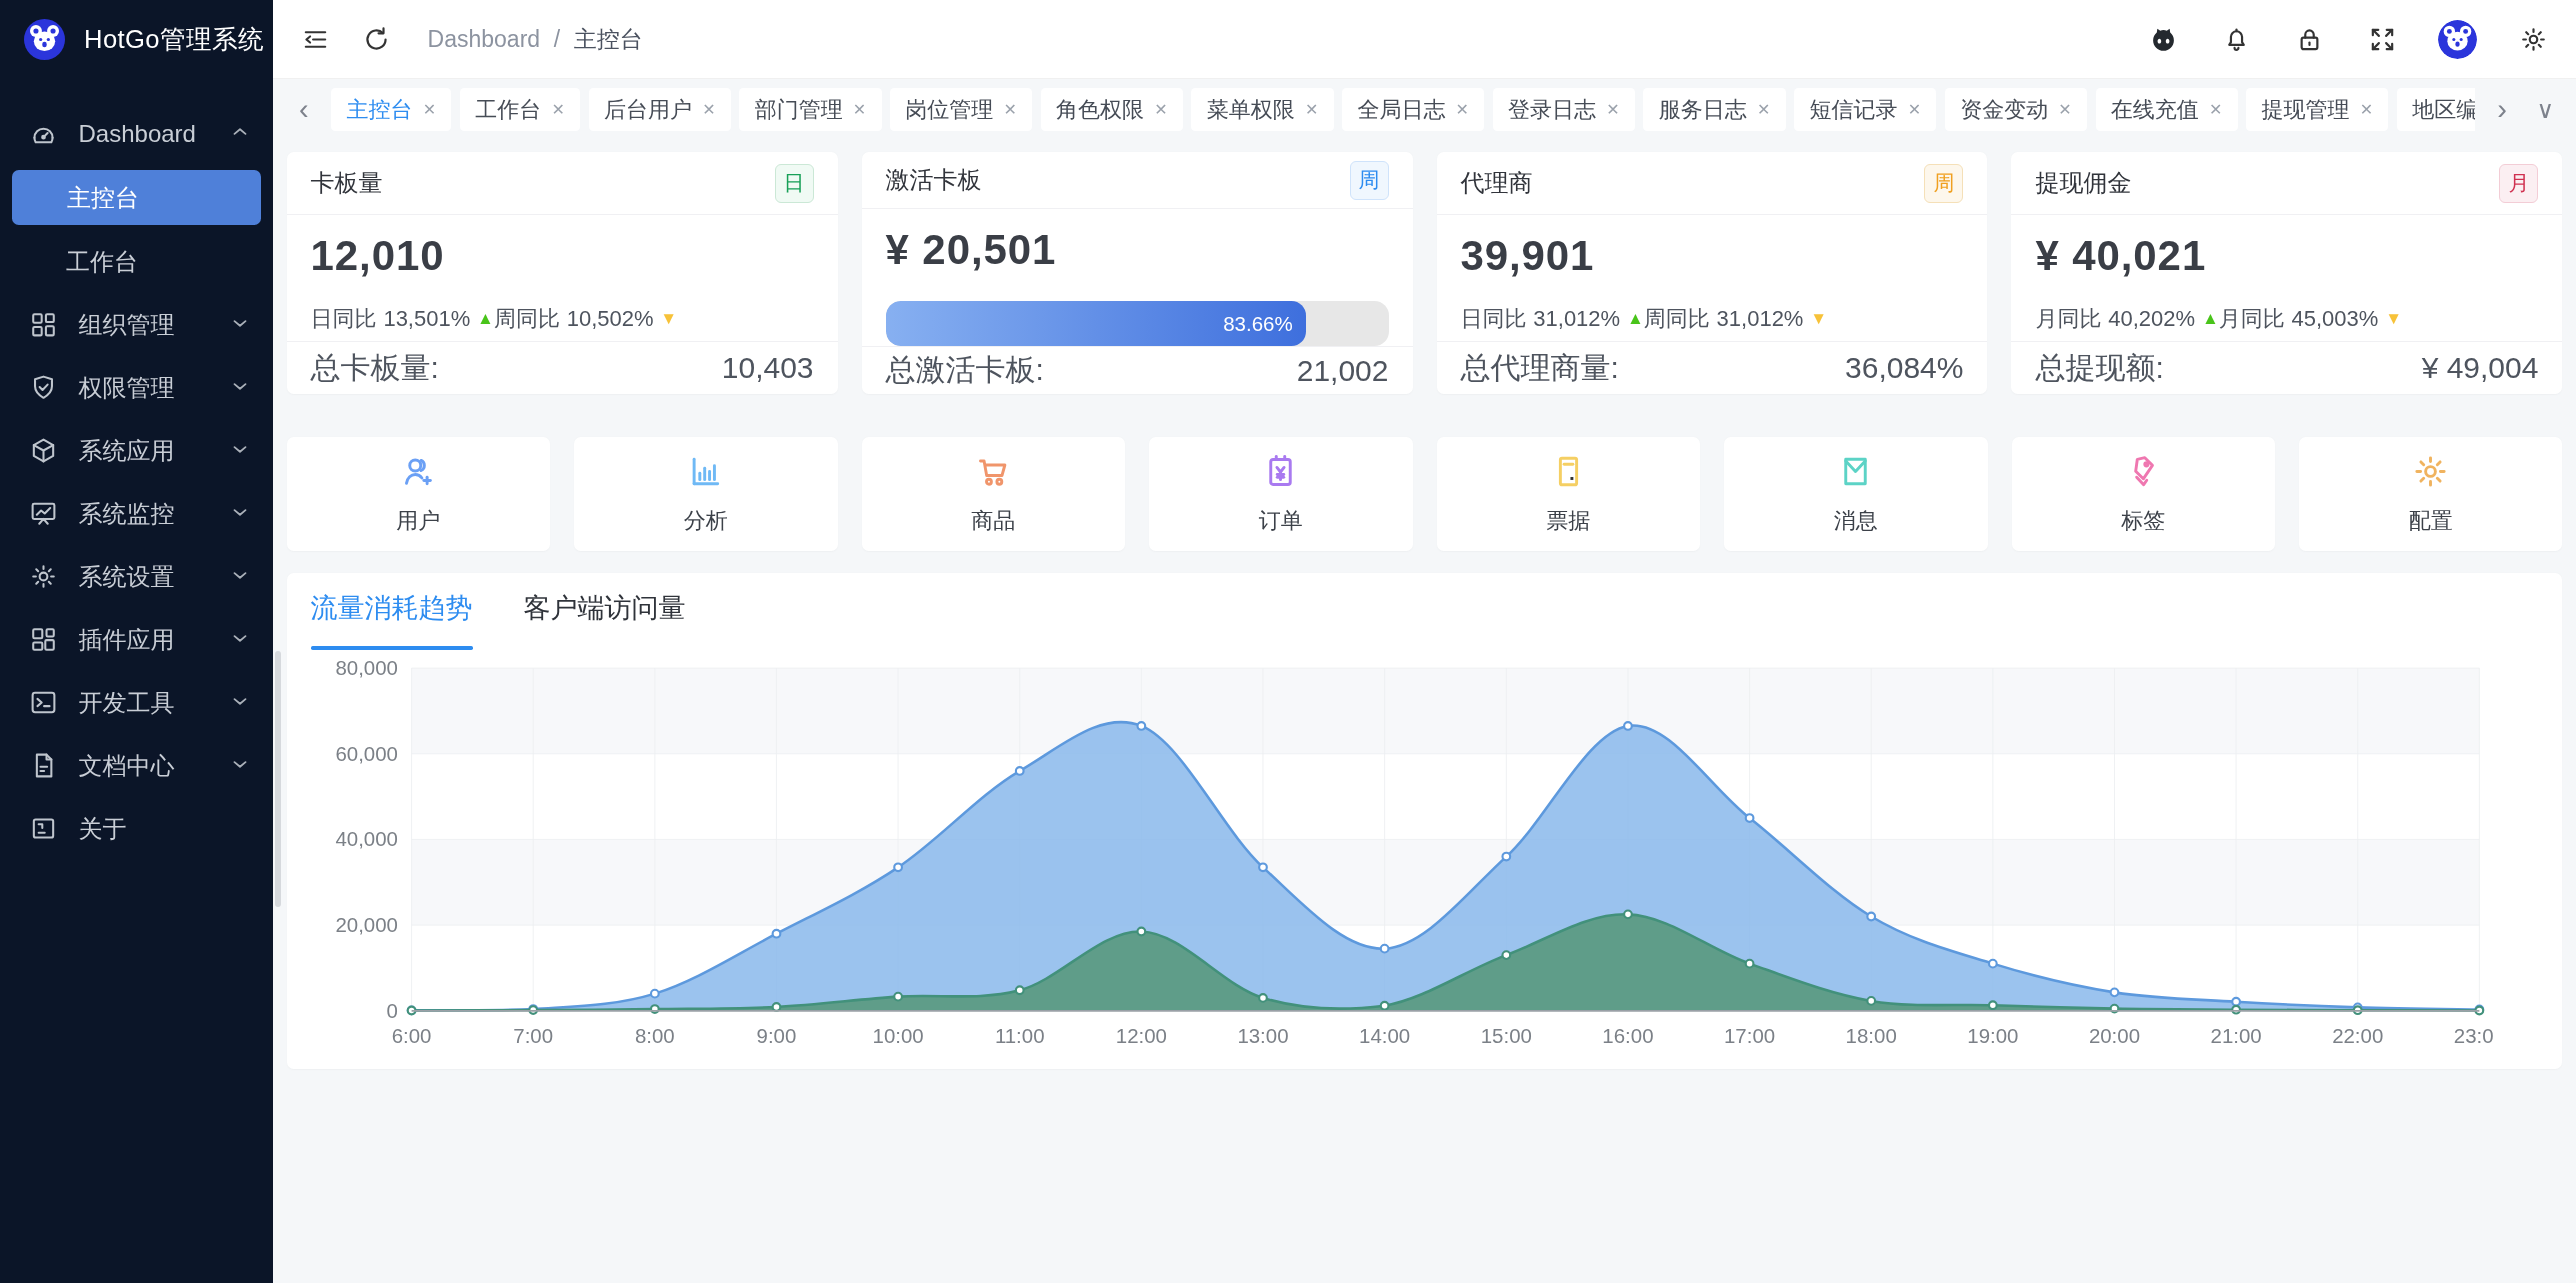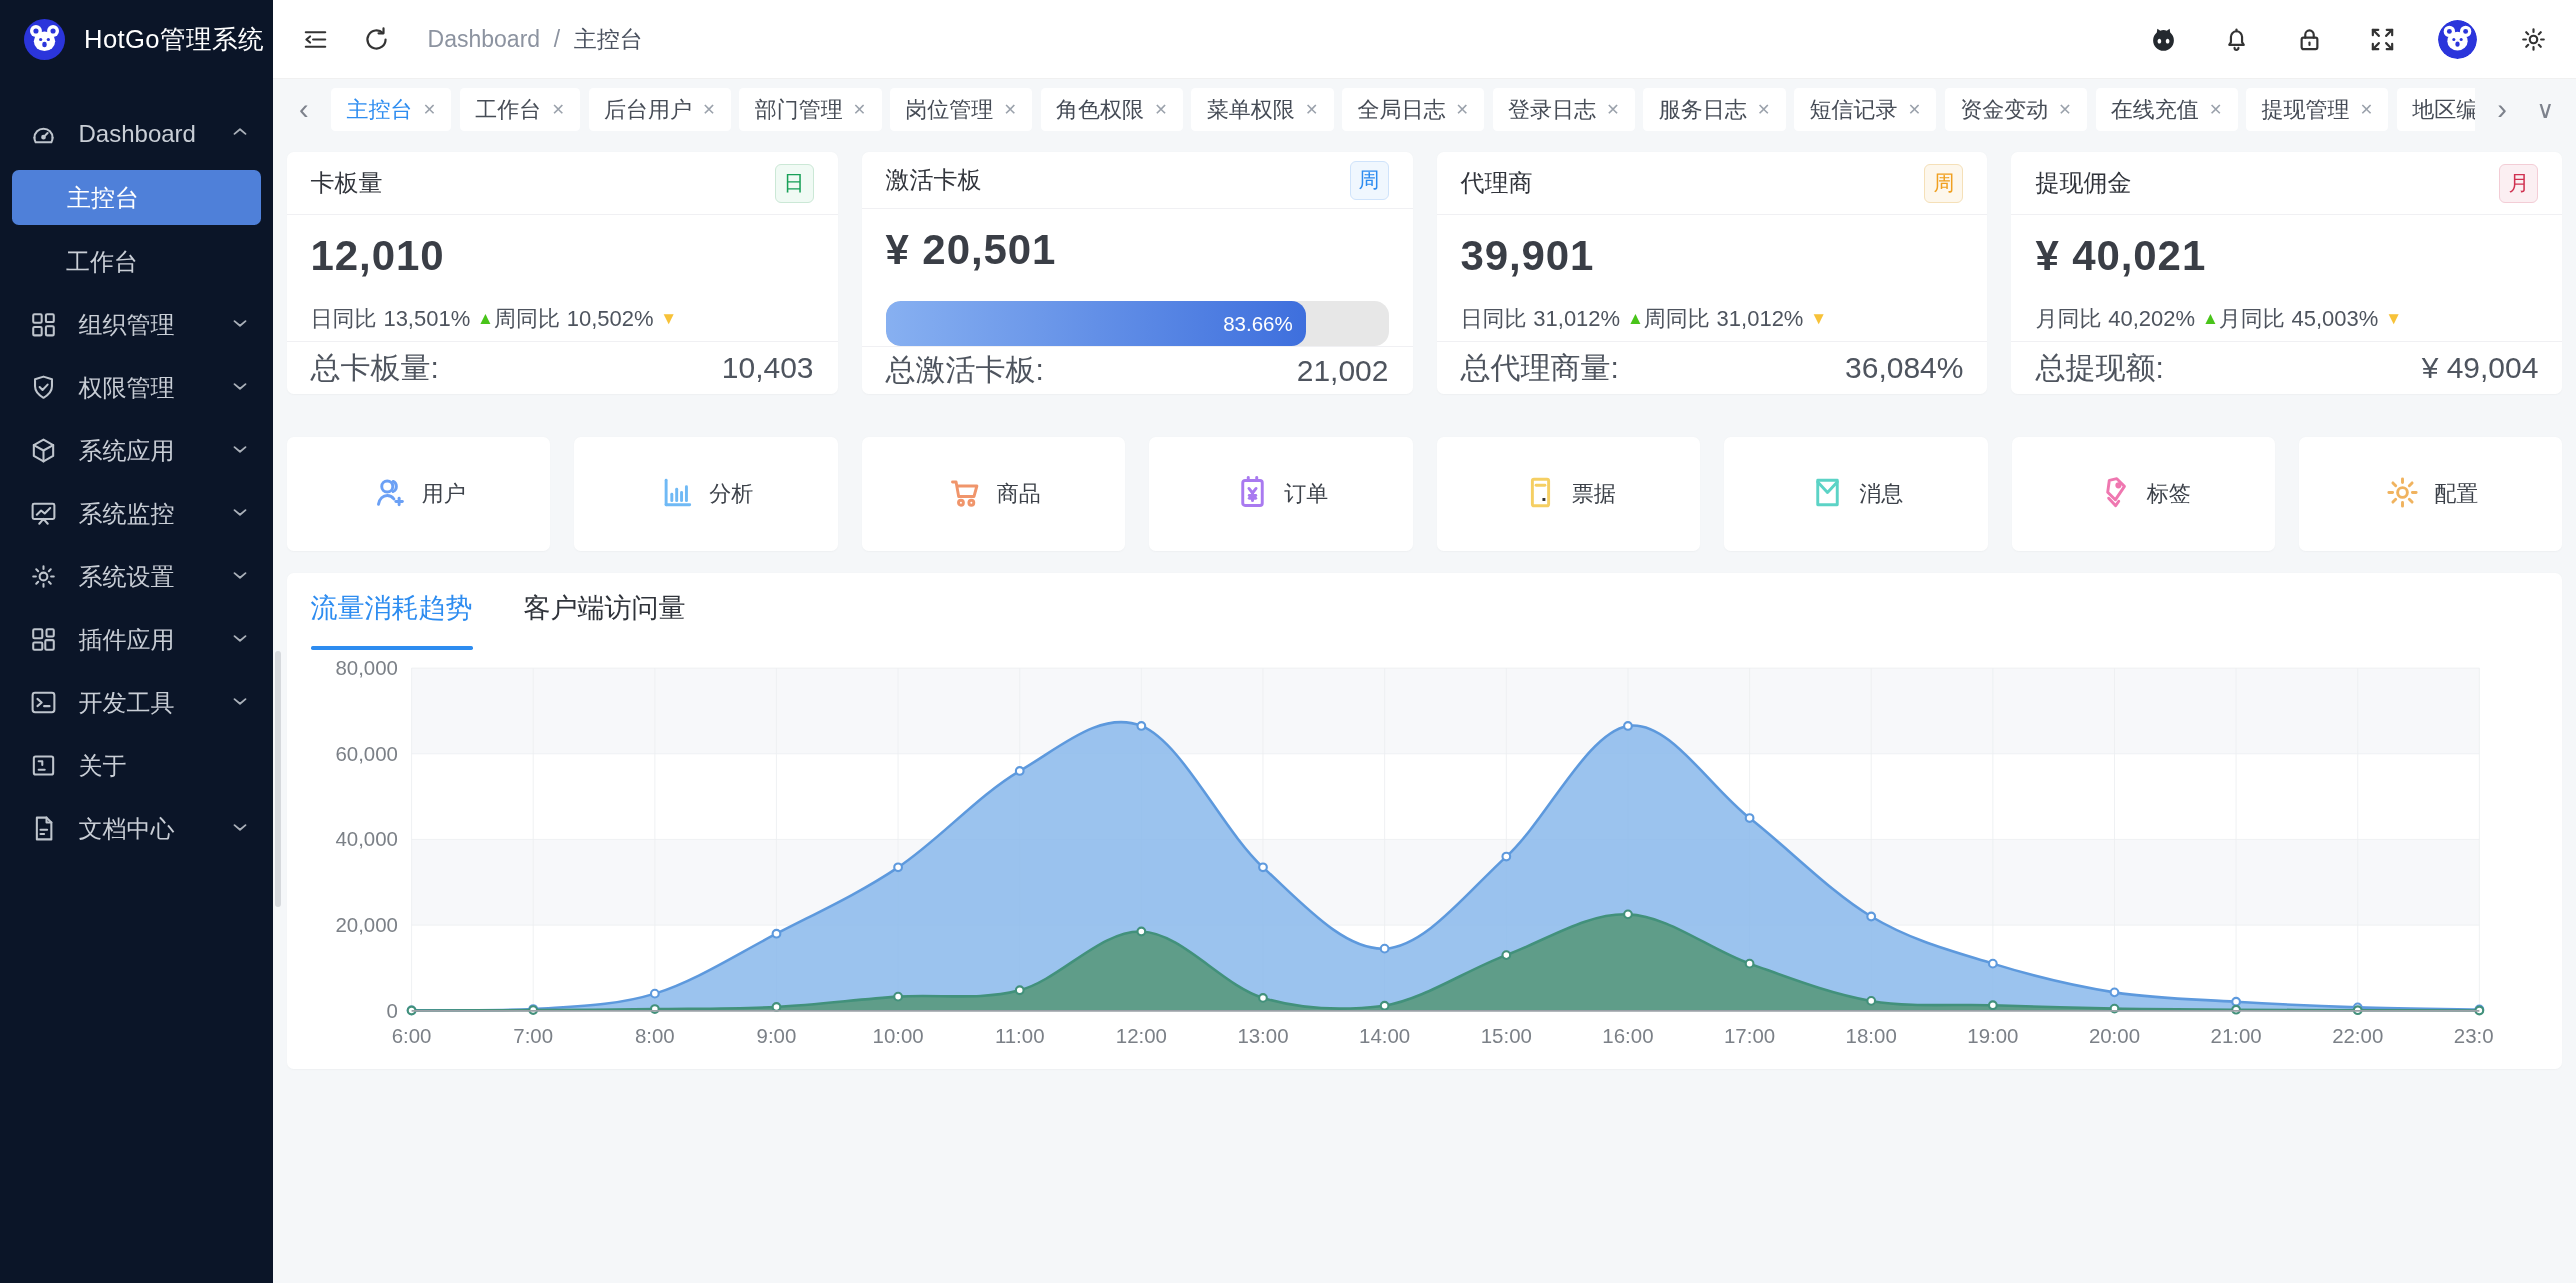--- a/index.html
+++ b/index.html
@@ -68,21 +68,21 @@
   .tri{font-style:normal;font-size:17px}
   .tri.up{color:#49c41a}
   .tri.down{color:#f7c239}
   .progress{margin-top:27px;height:45px;border-radius:14.5px;background:#e7e7e7;overflow:hidden}
   .progress-fill{height:100%;border-radius:14.5px;background:linear-gradient(90deg,#87b0f1,#3e6fdd);
     display:flex;align-items:center;justify-content:flex-end;padding-right:13.6px;color:#fff;font-size:20.5px}
   .sc-foot{height:53px;display:flex;align-items:center;justify-content:space-between;padding:0 24px;
     border-top:0.9px solid #f0f0f3;font-size:30px;color:#4e545e}
 
   .shortcut-row{display:flex;gap:24px;margin-top:43px}
-  .shortcut{flex:1;height:114px;display:flex;align-items:center;justify-content:center;
+  .shortcut{flex:1;height:114px;display:flex;flex-direction:column;align-items:center;justify-content:center;
     gap:12px;cursor:pointer}
   .shortcut svg{width:39px;height:39px;fill:none;stroke-width:1.8;stroke-linecap:round;stroke-linejoin:round}
   .shortcut .sh-label{font-size:22px;color:#3c4149}
   .sh-blue svg{stroke:#6ba0f5}.sh-lightblue svg{stroke:#6fb9f5}.sh-orange svg{stroke:#f0956b}
   .sh-purple svg{stroke:#a97af0}.sh-yellow svg{stroke:#f5cf63}.sh-teal svg{stroke:#5cd3c6}
   .sh-pink svg{stroke:#ef77b0}.sh-amber svg{stroke:#f0b35f}
 
   .chart-card{margin-top:22px;height:496px;padding:19px 24px 0}
   .chart-tabs{display:flex;gap:51px;align-items:center;height:55px}
   .chart-tab{font-size:27px;color:#2f333a;font-weight:500;cursor:pointer;position:relative;padding-bottom:24px}
@@ -233,41 +233,41 @@
         </span>
         <span class="mi-label">开发工具</span>
         <span class="mi-chevron"><svg viewBox="0 0 24 24">
               <polyline points="6 10 12 15 18 10"></polyline>
             </svg></span>
       </div>
 
       <div class="menu-item">
         <span class="mi-icon">
           <svg viewBox="0 0 24 24">
-              <rect x="4" y="4.5" width="16" height="15" rx="1.5"></rect>
-              <path d="M8 8.5h3v3"></path>
-              <line x1="8" y1="15.5" x2="13" y2="15.5"></line>
-            </svg>
-        </span>
-        <span class="mi-label">关于</span>
-      </div>
-
-      <div class="menu-item">
-        <span class="mi-icon">
-          <svg viewBox="0 0 24 24">
               <path d="M6.5 3h8l4 4v14h-12z"></path>
               <path d="M14.5 3v4h4"></path>
               <line x1="9.5" y1="13" x2="15" y2="13"></line>
               <line x1="9.5" y1="16.5" x2="12.5" y2="16.5"></line>
             </svg>
         </span>
         <span class="mi-label">文档中心</span>
         <span class="mi-chevron"><svg viewBox="0 0 24 24">
               <polyline points="6 10 12 15 18 10"></polyline>
             </svg></span>
+      </div>
+
+      <div class="menu-item">
+        <span class="mi-icon">
+          <svg viewBox="0 0 24 24">
+              <rect x="4" y="4.5" width="16" height="15" rx="1.5"></rect>
+              <path d="M8 8.5h3v3"></path>
+              <line x1="8" y1="15.5" x2="13" y2="15.5"></line>
+            </svg>
+        </span>
+        <span class="mi-label">关于</span>
       </div>
     </nav>
   </aside>
 
   <div class="main">
 
     <header class="topbar">
       <span class="tb-icon">
         <svg viewBox="0 0 24 24">
             <line x1="4" y1="6" x2="20" y2="6"></line>

